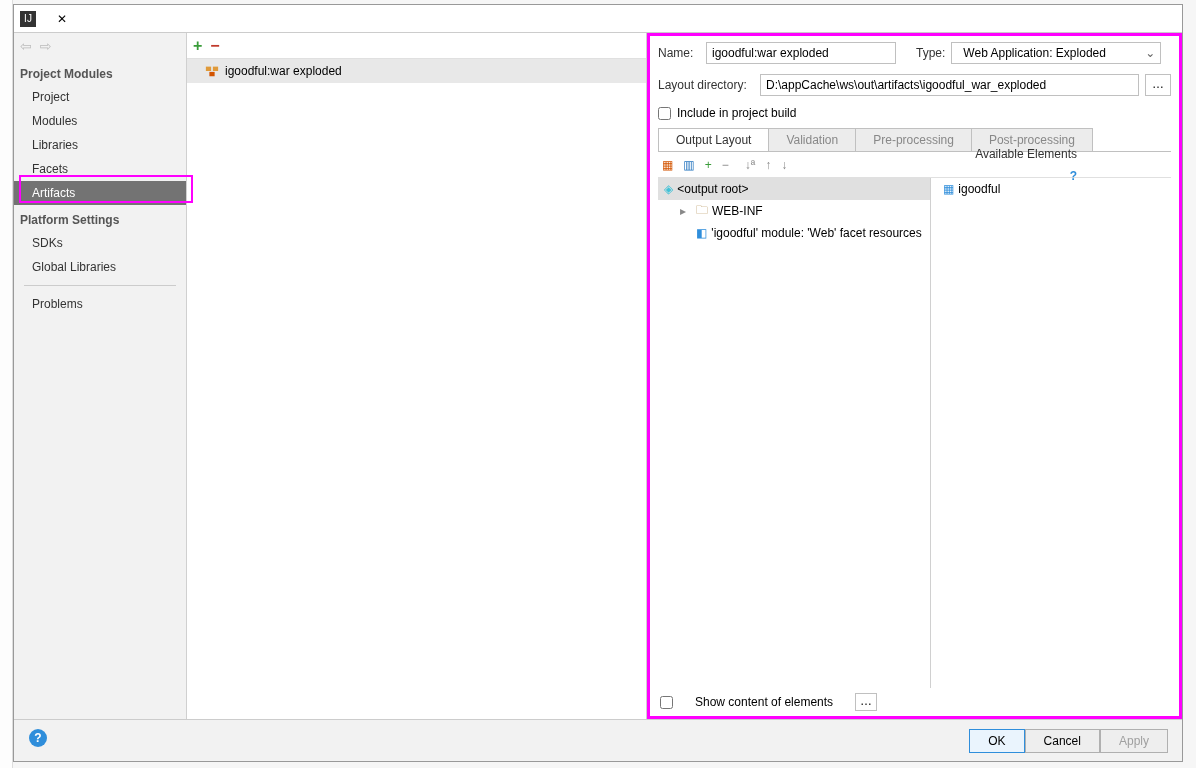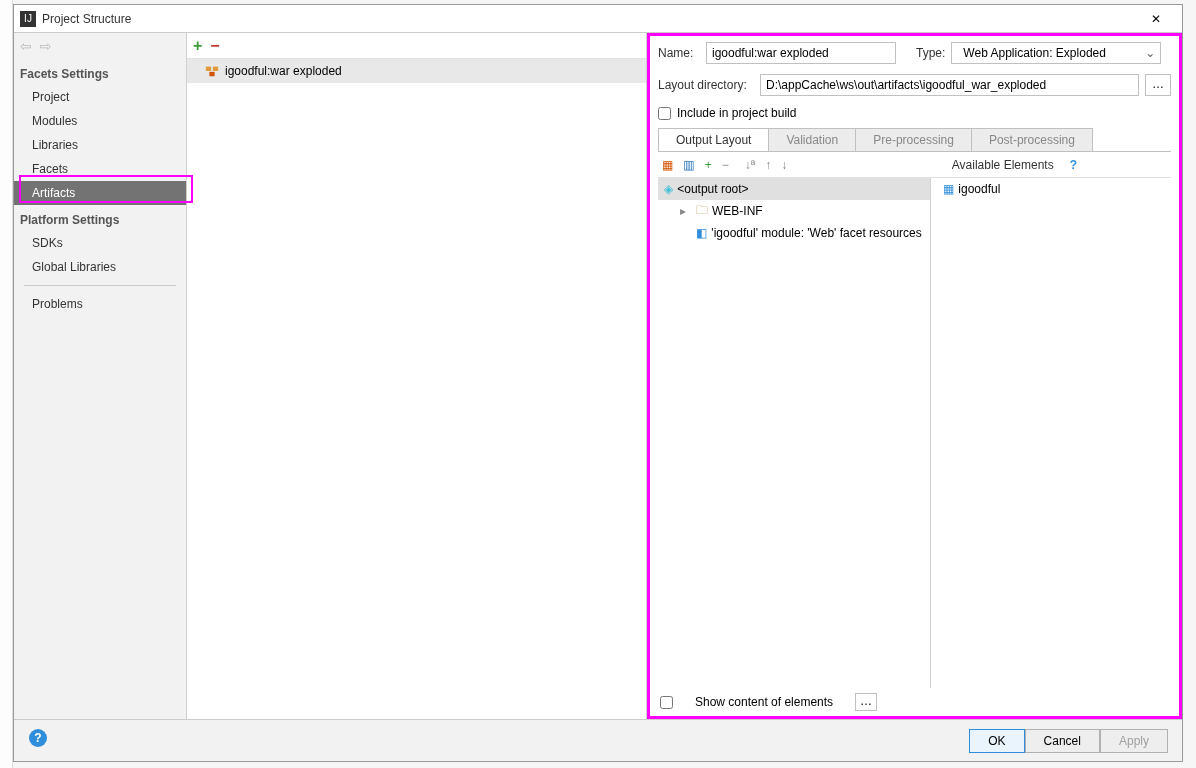--- a/index.html
+++ b/index.html
@@ -45,21 +45,21 @@
 .tabs { display: flex; border-bottom: 1px solid #c0c0c0; }
 .tabs .tab { padding: 4px 17px; border: 1px solid #c0c0c0; border-bottom: none; background: #ececec; color: #888; cursor: pointer; margin-right: -1px; }
 .tabs .tab.active { background: #fff; color: #333; }
 
 .layout-toolbar { height: 26px; display: flex; align-items: center; padding: 0 4px; gap: 10px; border-bottom: 1px solid #e0e0e0; }
 .layout-toolbar .tools-left { display:flex; align-items:center; gap:10px; flex:1; }
 .layout-toolbar .ic { color: #888; cursor: pointer; }
 .layout-toolbar .ic.accent { color: #d35400; }
 .layout-toolbar .ic.green { color: #3a9c3a; }
 .layout-toolbar .ic.blue { color: #2675BF; }
-.layout-toolbar .avail { margin-left: auto; display: flex; align-items: flex-end; gap: 16px; color: #333; padding-right: 90px; }
+.layout-toolbar .avail { margin-left: auto; display: flex; align-items: flex-end; gap: 8px; color: #333; padding-right: 90px; flex-direction: column; }
 .layout-toolbar .help { color: #2F8EDB; font-weight: bold; }
 
 .layout-body { display: flex; flex: 1; }
 .tree-left { flex: 1; border-right: 1px solid #d0d0d0; }
 .tree-right { width: 240px; }
 .tree-row { display: flex; align-items: center; height: 22px; padding-left: 6px; gap: 4px; }
 .tree-row.sel { background: #e0e0e0; }
 .tree-row .arrow { color: #888; width: 12px; }
 .tree-row .folder { color: #b08b4f; }
 .tree-row .blue-icon { color: #2F8EDB; }
@@ -81,32 +81,31 @@
 .gutter { position: absolute; left: 0; top: 0; width: 13px; height: 768px; background: #fdfdfd; border-right: 1px solid #ddd; }
 </style>
 </head>
 <body>
 
 <div class="gutter"></div>
 
 <div class="window">
   <div class="titlebar">
     <span class="app-icon">IJ</span>
-    <span class="title">Project Structure</span>
     <span class="close">✕</span>
   </div>
 
   <div class="body">
 
     <div class="sidebar">
       <div class="nav-arrows">
         <span>⇦</span>
         <span>⇨</span>
       </div>
-      <div class="section-title">Facets Settings</div>
+      <div class="section-title">Project Modules</div>
       <div class="item">Project</div>
       <div class="item">Modules</div>
       <div class="item">Libraries</div>
       <div class="item">Facets</div>
       <div class="item selected">Artifacts</div>
       <div class="section-title">Platform Settings</div>
       <div class="item">SDKs</div>
       <div class="item">Global Libraries</div>
       <div class="divider"></div>
       <div class="item">Problems</div>

